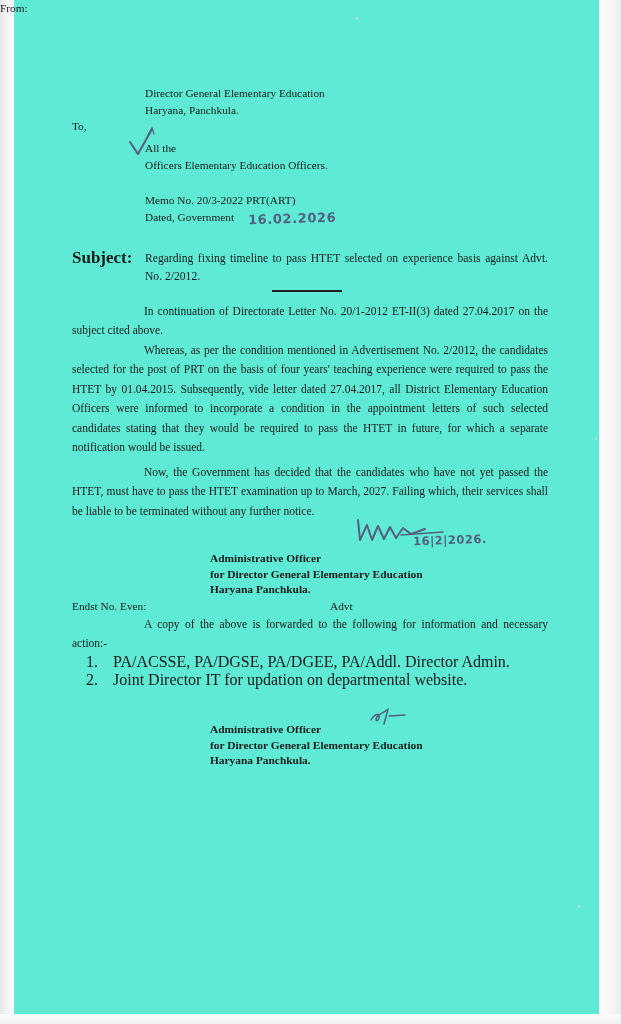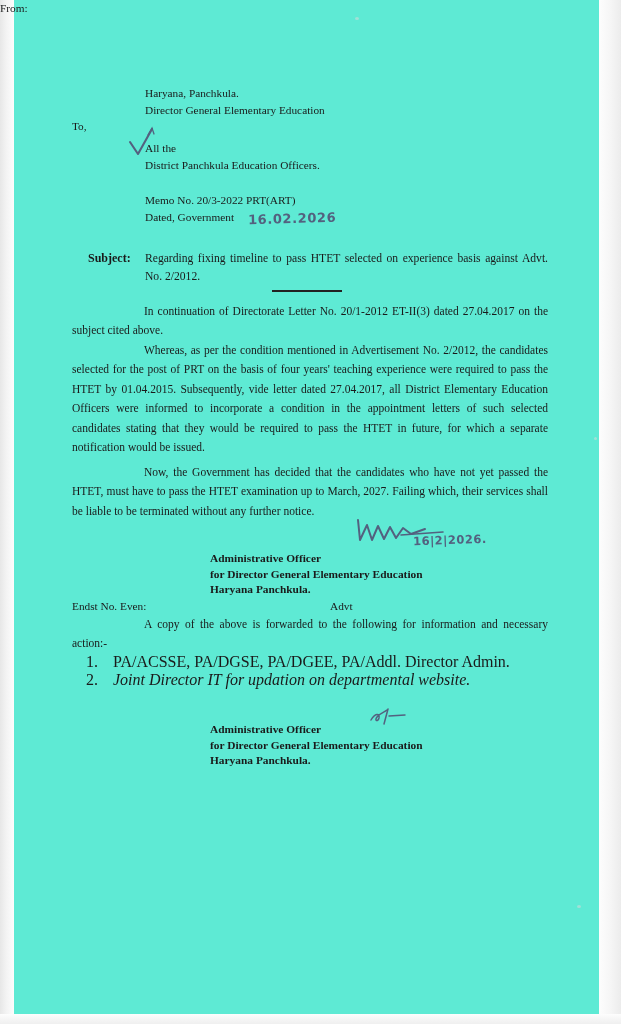--- a/index.html
+++ b/index.html
@@ -64,21 +64,21 @@
   }
   .bold { font-weight: bold; }
   #to-label     { left: 72px;  top: 118px; }
 
   #from-address { left: 145px; top: 85px; }
   #to-address   { left: 145px; top: 140px; }
 
   #memo-block   { left: 145px; top: 192px; }
 
   
-  #subject-label { left: 72px; top: 250px; font-size: 12px; margin-left: 16px; }
+  #subject-label { left: 72px; top: 250px; font-size: 17px; }
   #subject-text {
     position: absolute;
     left: 145px; top: 250px;
     width: 403px;
     font-size: 11.6px;
     line-height: 17.5px;
     font-weight: normal;
     text-align: justify;
     text-align-last: left;
   }
@@ -128,21 +128,21 @@
     line-height: 19.4px;
     text-align: justify;
     text-align-last: left;
     text-indent: 72px;
   }
   .list-num { position: absolute; }
   .list-txt { position: absolute; }
   #item-1-num { left: 86px;  top: 653px; }
   #item-1-txt { left: 113px; top: 653px; }
   #item-2-num { left: 86px;  top: 671px; }
-  #item-2-txt { left: 113px; top: 671px; font-style: italic; }
+  #item-2-txt { left: 113px; top: 671px; }
 
   
   .ink {
     position: absolute;
     color: #53617f;
     font-family: "DejaVu Sans", sans-serif;
     font-weight: 600;
   }
   #ink-memo-date {
     left: 248px; top: 211px;
@@ -169,28 +169,28 @@
   <div class="edge-left"></div>
   <div class="edge-right"></div>
   <div class="edge-bottom"></div>
 
   <div class="speck" style="left:355px;top:17px;width:4px;height:3px;"></div>
   <div class="speck" style="left:594px;top:437px;width:3px;height:3px;"></div>
   <div class="speck" style="left:577px;top:905px;width:4px;height:3px;"></div>
 
   <div class="lbl">From:</div>
   <div class="blk" id="from-address">
+    <div>Director General Elementary Education</div>
     <div>Haryana, Panchkula.</div>
-    <div>Director General Elementary Education</div>
   </div>
 
   <div class="lbl" id="to-label">To,</div>
   <div class="blk" id="to-address">
     <div>All the</div>
-    <div>District Panchkula Education Officers.</div>
+    <div>Officers Elementary Education Officers.</div>
   </div>
 
   <svg class="ink-mark" id="ink-check" width="34" height="34" viewBox="0 0 34 34">
     <path d="M2 16 L10 28 L24 3" fill="none" stroke="#53617f" stroke-width="2.1" stroke-linecap="round" stroke-linejoin="round"></path>
     <path d="M20 9 L24 2 L26 8" fill="none" stroke="#53617f" stroke-width="1.3" stroke-linecap="round"></path>
   </svg>
 
   <div class="blk" id="memo-block">
     <div>Memo No. 20/3-2022 PRT(ART)</div>
     <div>Dated, Government</div>

